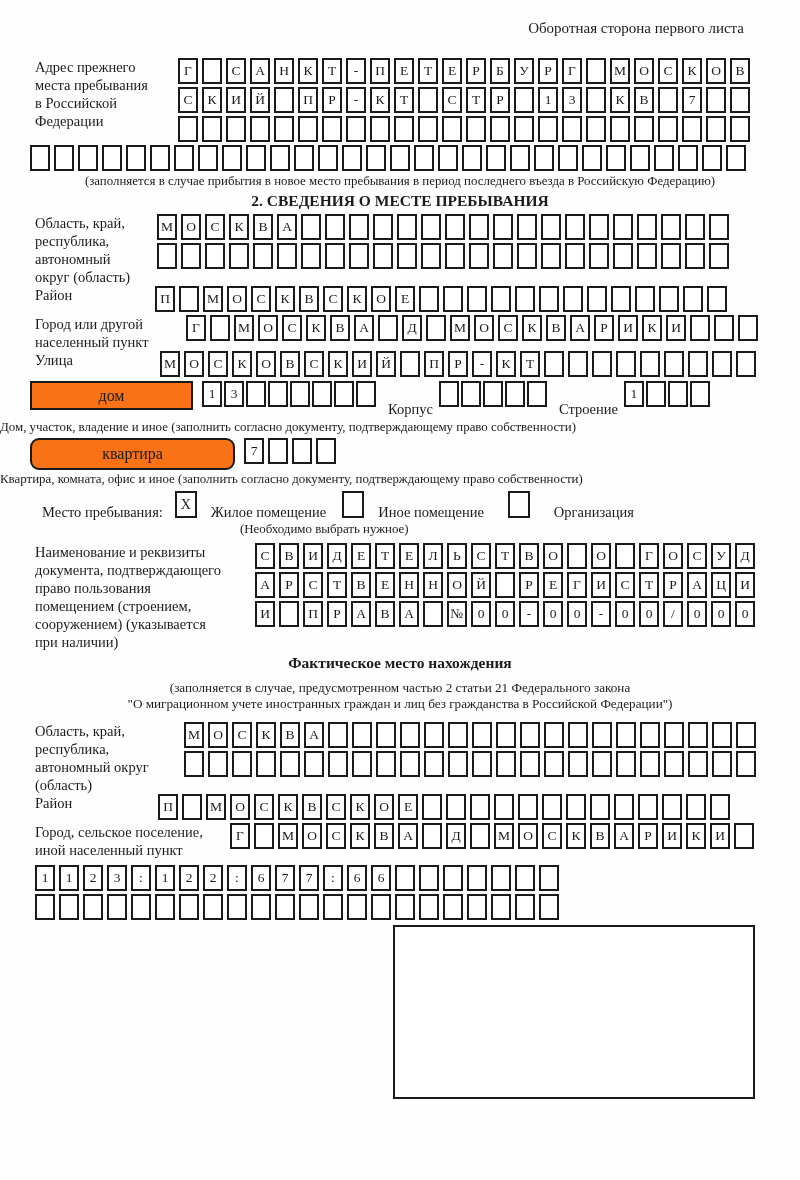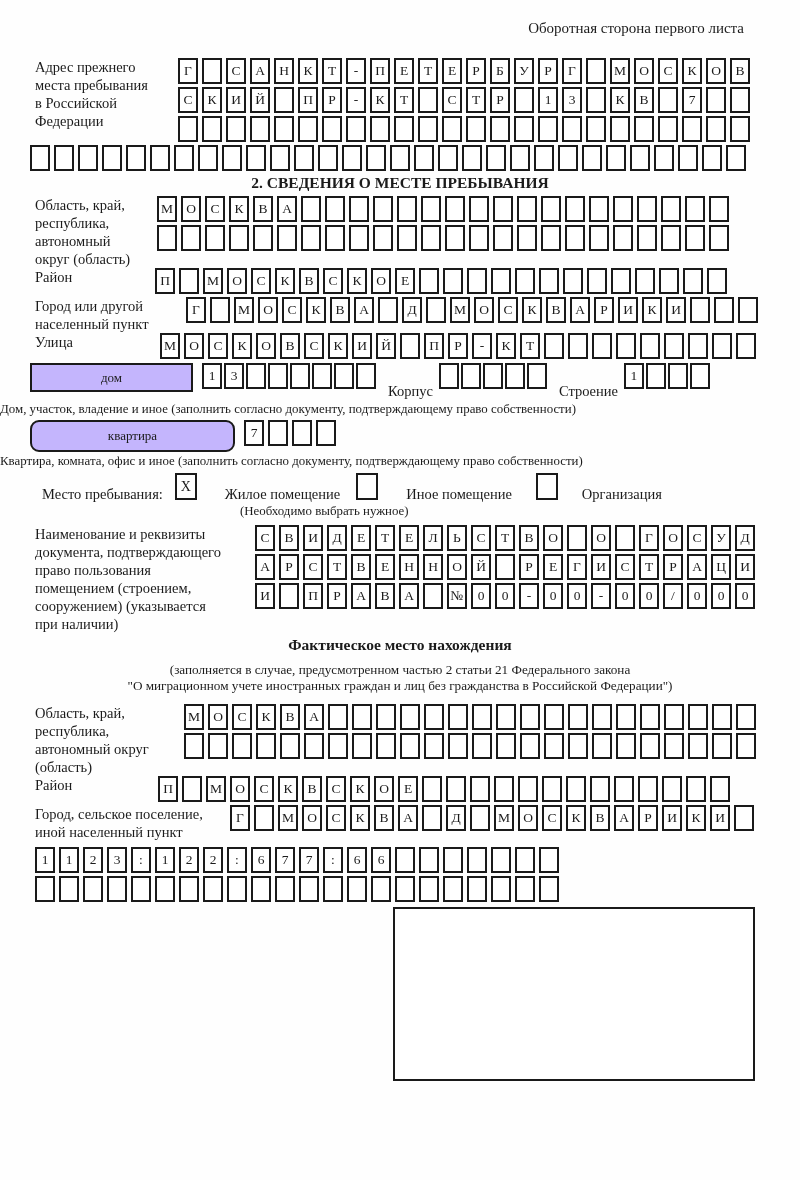--- a/index.html
+++ b/index.html
@@ -31,32 +31,32 @@
     font-size:13.5px; flex-shrink:0; background:#fff;
   }
   .tight .cell { margin-right:2px; }
   .full-wrap { padding-left:30px; }
   .note-c { text-align:center; font-size:12.9px; margin-top:2px; }
   .title  { text-align:center; font-weight:bold; font-size:15.5px; margin-top:3px; }
 
   .dom-row { display:flex; align-items:flex-start; padding-left:30px; margin-top:1px; }
   .bigbox {
     border:2px solid #1a1a1a; display:flex; align-items:center; justify-content:center;
-    font-size:13px; background:#c4b5fd; flex-shrink:0;
+    font-size:16px; background:#f97316; flex-shrink:0;
   }
   .dom-box { width:163px; height:29px; }
   .kv-box  { width:205px; height:32px;border-radius:9px; }
   .inl  { font-size:14.5px; margin:20px 6px 0 10px; white-space:nowrap; }
   .note-l { font-size:12.9px; margin-top:2px; margin-bottom:3px; }
 
   .stay-row { display:flex; align-items:flex-end; padding-left:42px; margin-top:4px; }
   .stay-row .crow { height:27px; }
   .stay-row .cell { width:22px; height:27px; margin-right:0; font-size:14px; }
   .s-lbl { font-size:14.5px; margin-top:4px; white-space:nowrap; }
-  .ml12{margin-left:12px} .ml14{margin-left:28px} .ml16{margin-left:16px} .ml24{margin-left:24px} .ml9{margin-left:9px}
+  .ml12{margin-left:12px} .ml14{margin-left:14px} .ml16{margin-left:16px} .ml24{margin-left:24px} .ml9{margin-left:9px}
   .note-vybor { font-size:12.9px; padding-left:240px; margin-top:1px; }
 
   .fact-note { text-align:center; font-size:13.2px; line-height:16px; } .mt4{margin-top:4px} .mt6{margin-top:6px}
   .mt8{margin-top:8px} .mt10{margin-top:10px}
 
   .stamp-wrap { margin-left:378px; width:392px; margin-top:2px; }
   .stamp-box  { width:362px; height:174px; border:2px solid #1a1a1a; margin:0 auto 6px auto; background:#fff; }
   .stamp-note { font-size:13.2px; line-height:18.5px; text-align:center; }
 </style>
 </head>
@@ -176,20 +176,21 @@
         <span class="cell"></span>
         <span class="cell"></span>
         <span class="cell"></span>
         <span class="cell"></span>
         <span class="cell"></span>
         <span class="cell"></span>
         <span class="cell"></span>
         <span class="cell"></span>
       </div>
   </div>
+  <div class="note-c">(заполняется в случае прибытия в новое место пребывания в период последнего въезда в Российскую Федерацию)</div>
 
   <div class="title">2. СВЕДЕНИЯ О МЕСТЕ ПРЕБЫВАНИЯ</div>
 
   <div class="block mt4">
     <div class="lbl lbl-obl">Область, край, республика, автономный округ (область)</div>
     <div>
       <div class="crow">
           <span class="cell">М</span>
           <span class="cell">О</span>
           <span class="cell">С</span>

